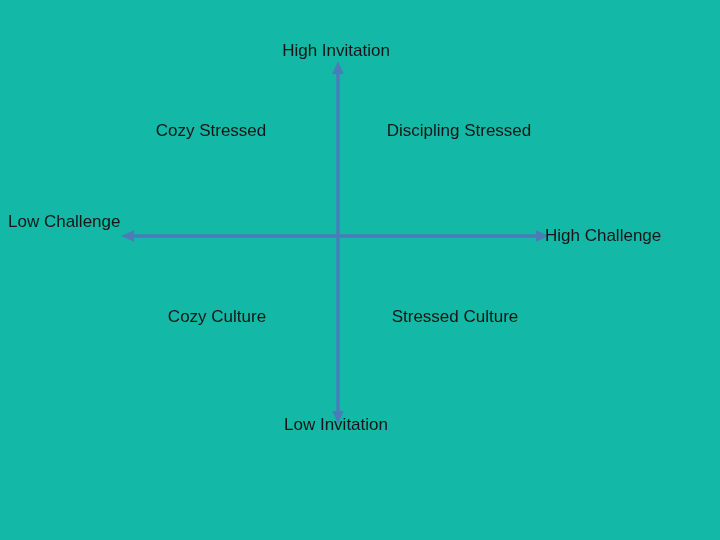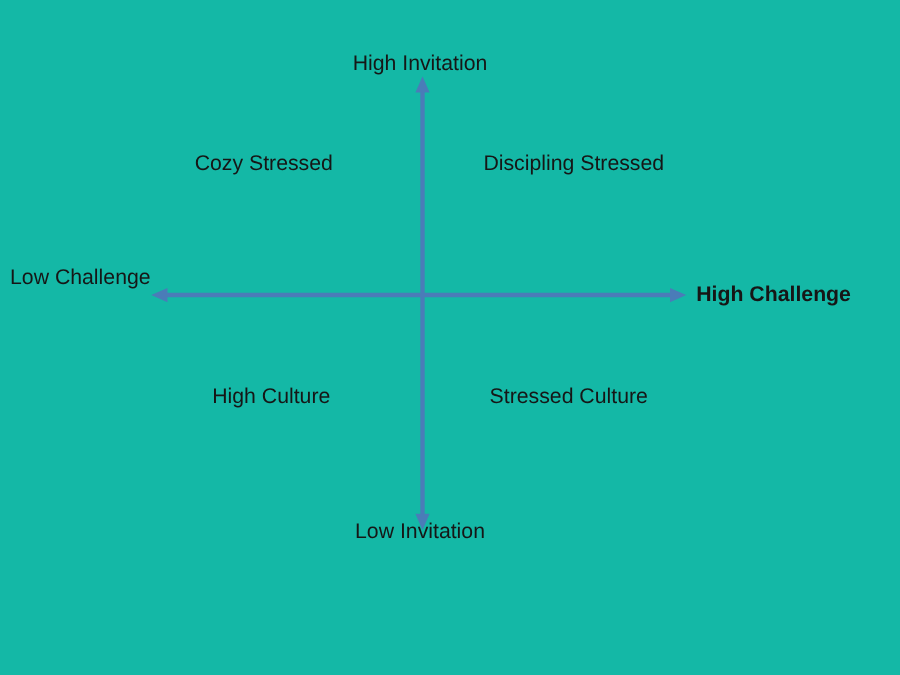--- a/index.html
+++ b/index.html
@@ -27,21 +27,21 @@
     font-size: 17px;
     line-height: 22px;
     color: #161616;
     white-space: nowrap;
   }
   .centered { transform: translateX(-50%); }
 
   #lbl-high-invitation { left: 336px; top: 40px; }
   #lbl-low-invitation  { left: 336px; top: 414px; }
   #lbl-low-challenge   { left: 8px;   top: 211px; }
-  #lbl-high-challenge  { left: 557px; top: 225px; font-weight: bold; }
+  #lbl-high-challenge  { left: 545px; top: 225px; }
 
   #lbl-quad-tl { left: 211px; top: 120px; }
   #lbl-quad-tr { left: 459px; top: 120px; }
   #lbl-quad-bl { left: 217px; top: 306px; }
   #lbl-quad-br { left: 455px; top: 306px; }
 </style>
 </head>
 <body>
 
 <div class="slide">
@@ -60,17 +60,17 @@
   <div id="lbl-low-invitation" class="lbl centered">Low Invitation</div>
 
   <div id="lbl-low-challenge" class="lbl">Low Challenge</div>
 
   <div id="lbl-high-challenge" class="lbl">High Challenge</div>
 
   <div id="lbl-quad-tl" class="lbl centered">Cozy Stressed</div>
 
   <div id="lbl-quad-tr" class="lbl centered">Discipling Stressed</div>
 
-  <div id="lbl-quad-bl" class="lbl centered">High Culture</div>
+  <div id="lbl-quad-bl" class="lbl centered">Cozy Culture</div>
 
   <div id="lbl-quad-br" class="lbl centered">Stressed Culture</div>
 
 </div>
 
 </body></html>

